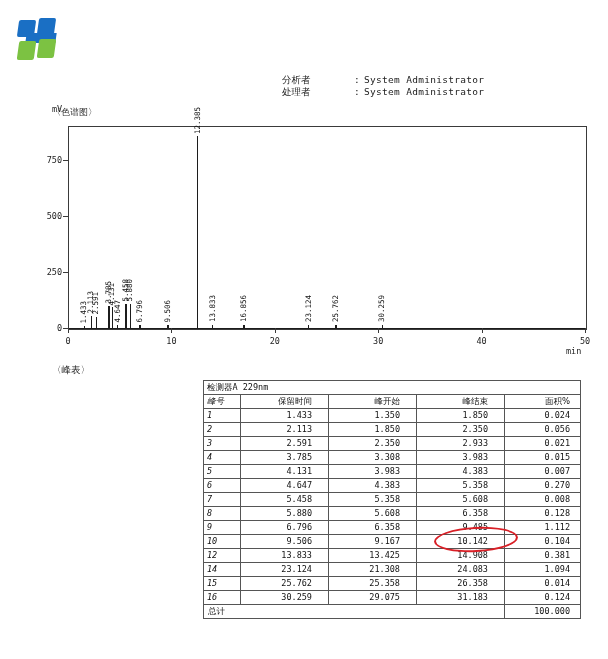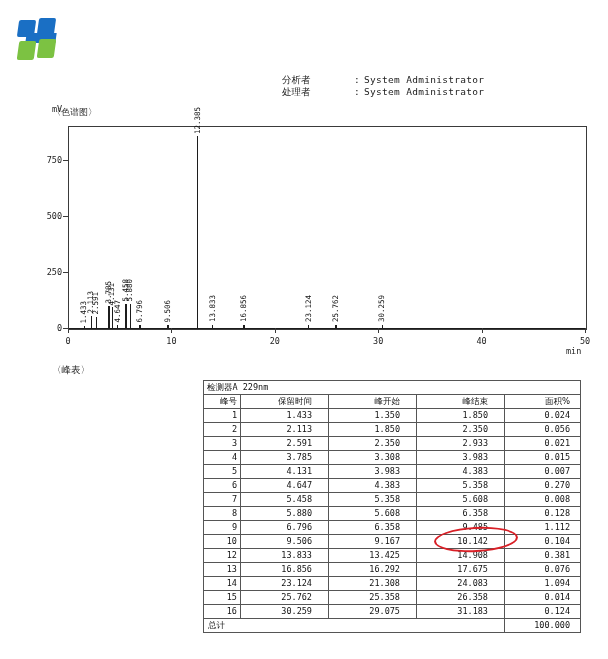--- a/index.html
+++ b/index.html
@@ -55,21 +55,21 @@
   }
   .baseline{position:absolute;left:0;bottom:0;width:100%;height:1.2px;background:#1c1c1c;}
 
   
   .peaktable-title{position:absolute;left:52px;top:364px;font-size:9.5px;font-family:"DejaVu Sans", sans-serif;color:#222;}
   .ptable{
     position:absolute;left:203px;top:380px;border-collapse:collapse;
     font-family:"DejaVu Sans Mono", monospace;font-size:8.5px;color:#111;
   }
   .ptable td,.ptable th{border:1px solid #555;padding:0 3px;height:13px;line-height:13px;font-weight:normal;}
-  .ptable .c-no{width:30px;text-align:right;}
+  .ptable .c-no{width:30px;text-align:left;font-style:italic;}
   .ptable .c-rt{width:68px;text-align:right;padding-right:16px;}
   .ptable .c-st{width:68px;text-align:right;padding-right:16px;}
   .ptable .c-en{width:68px;text-align:right;padding-right:16px;}
   .ptable .c-ar{width:62px;text-align:right;padding-right:10px;}
   .ptable th{text-align:center;}
   .det-cell{text-align:left;padding-left:4px;}
   .total-row td{font-weight:normal;}
 
   .ellipse{
     position:absolute;left:434px;top:527px;width:80px;height:21px;
@@ -256,27 +256,20 @@
           <td class="c-ar">0.104</td>
         </tr>
         <tr>
           <td class="c-no">12</td>
           <td class="c-rt">13.833</td>
           <td class="c-st">13.425</td>
           <td class="c-en">14.908</td>
           <td class="c-ar">0.381</td>
         </tr>
         <tr>
-          <td class="c-no">13</td>
-          <td class="c-rt">16.856</td>
-          <td class="c-st">16.292</td>
-          <td class="c-en">17.675</td>
-          <td class="c-ar">0.076</td>
-        </tr>
-        <tr>
           <td class="c-no">14</td>
           <td class="c-rt">23.124</td>
           <td class="c-st">21.308</td>
           <td class="c-en">24.083</td>
           <td class="c-ar">1.094</td>
         </tr>
         <tr>
           <td class="c-no">15</td>
           <td class="c-rt">25.762</td>
           <td class="c-st">25.358</td>

